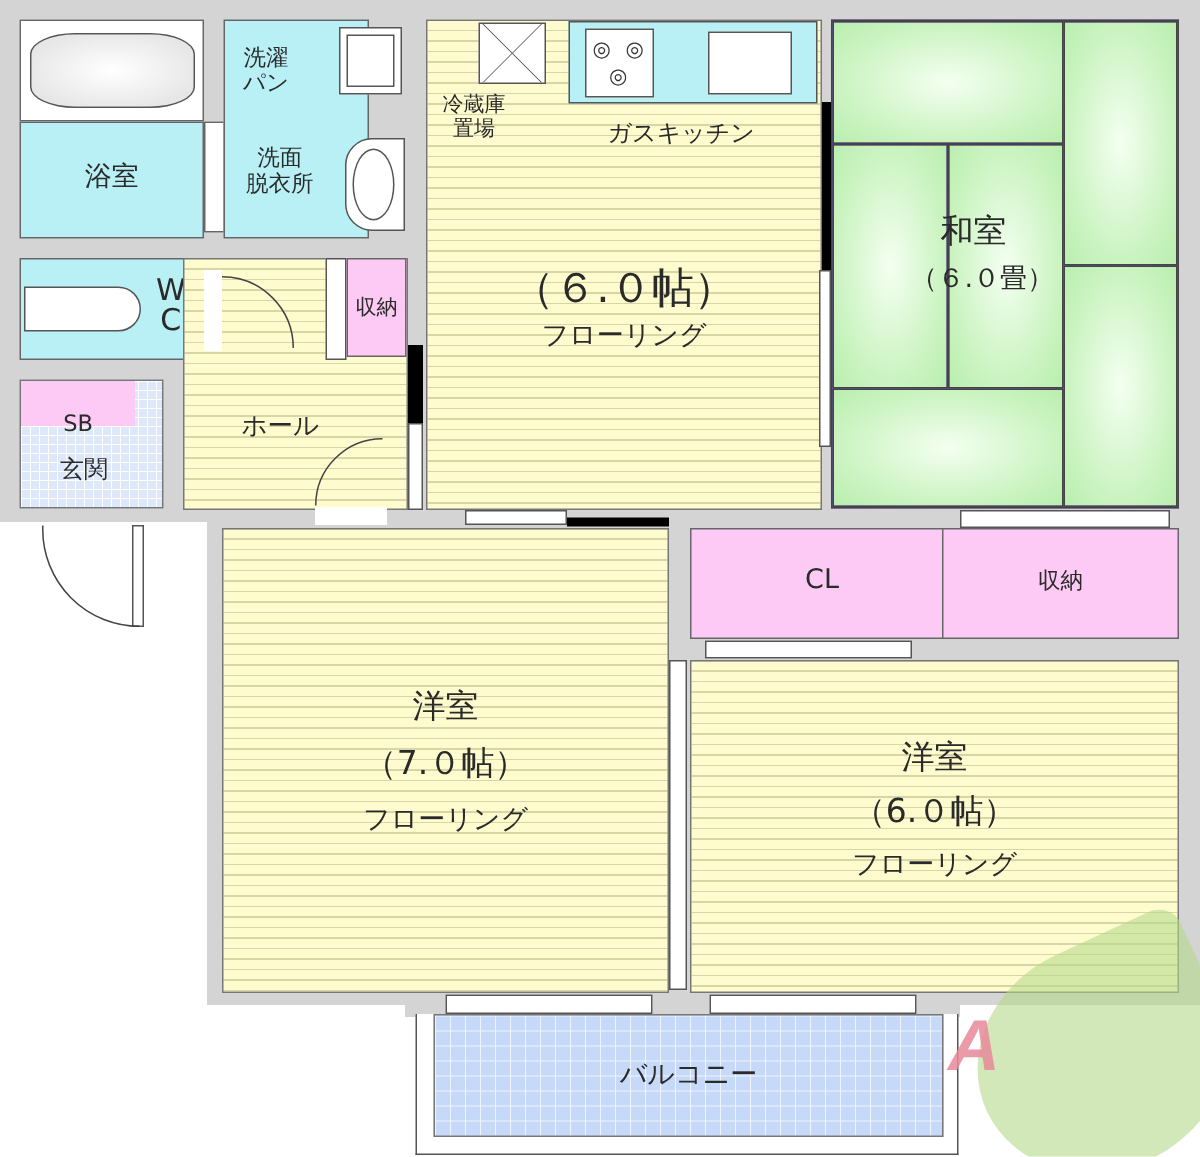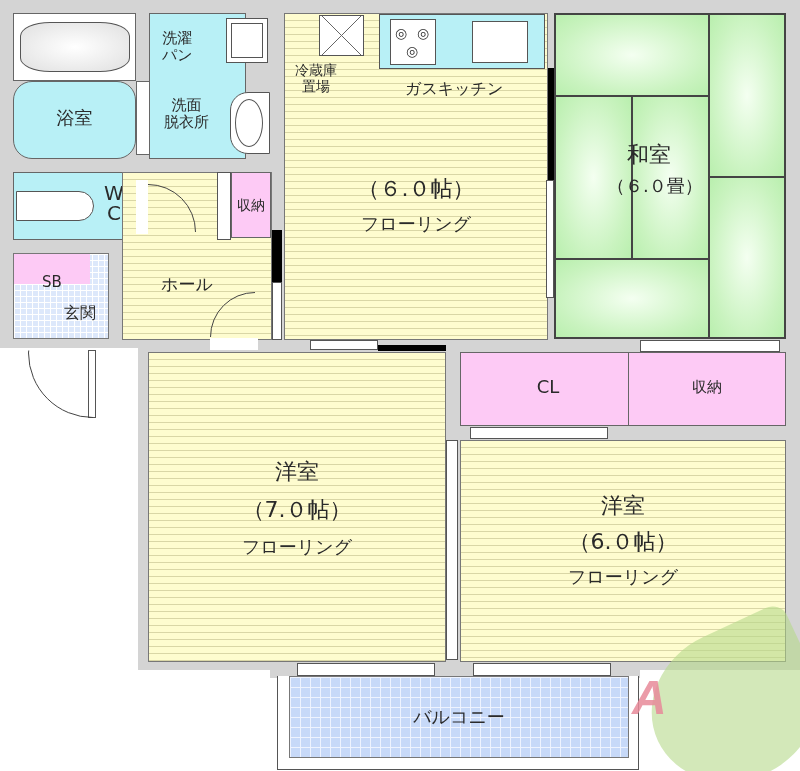--- a/index.html
+++ b/index.html
@@ -20,21 +20,21 @@
 </head>
 <body>
 
 <div class="abs wall" style="left:0;top:0;width:800px;height:348px;"></div>
 <div class="abs wall" style="left:138px;top:340px;width:662px;height:330px;"></div>
 <div class="abs wall" style="left:270px;top:660px;width:370px;height:18px;"></div>
 
 <div class="abs" style="left:13px;top:13px;width:123px;height:68px;background:#fff;border:1px solid #666;">
   <div class="abs" style="left:6px;top:8px;width:110px;height:50px;border:1px solid #555;border-radius:30px/14px;background:radial-gradient(ellipse at center,#fff 0%,#e6e6e6 80%);"></div>
 </div>
-<div class="abs wet" style="left:13px;top:81px;width:123px;height:78px;border-radius:19px;">
+<div class="abs wet" style="left:13px;top:81px;width:123px;height:78px;">
   <span class="label" style="left:0;right:0;top:26px;font-size:18px;">浴室</span>
 </div>
 <div class="abs" style="left:136px;top:81px;width:14px;height:74px;background:#fff;border:1px solid #666;"></div>
 
 <div class="abs wet" style="left:149px;top:13px;width:97px;height:146px;">
   <span class="label" style="left:12px;top:16px;font-size:15px;">
     <span>洗濯</span><br>
     <span>パン</span>
   </span>
   <div class="abs" style="left:76px;top:4px;width:42px;height:45px;background:#fff;border:1px solid #555;">
@@ -65,41 +65,41 @@
 
 <div class="abs" style="left:217px;top:172px;width:14px;height:68px;background:#fff;border:1px solid #555;"></div>
 <div class="abs pink" style="left:231px;top:172px;width:40px;height:66px;">
   <span class="label" style="left:0;right:0;top:24px;font-size:14px;">収納</span>
 </div>
 
 <div class="abs tile" style="left:13px;top:253px;width:96px;height:86px;">
   <div class="abs" style="left:0;top:0;width:76px;height:30px;background:#fdcaf5;">
     <span class="label" style="left:0;right:0;top:6px;font-size:15px;margin-top:14px;">SB</span>
   </div>
-  <span class="label" style="left:26px;top:50px;font-size:16px;padding-left:24px;">玄関</span>
+  <span class="label" style="left:26px;top:50px;font-size:16px;">玄関</span>
 </div>
 <div class="abs" style="left:88px;top:350px;width:8px;height:68px;background:#fff;border:1px solid #555;"></div>
 <div class="door-arc" style="left:28px;top:288px;width:130px;height:130px;border-radius:50%;clip-path:inset(48% 50% 0 0);"></div>
 
 <div class="abs floor" style="left:284px;top:13px;width:264px;height:327px;">
   <div class="abs" style="left:34px;top:1px;width:45px;height:41px;background:#fff;border:1px solid #555;background-image:linear-gradient(45deg,transparent 49%,#666 50%,transparent 51%),linear-gradient(-45deg,transparent 49%,#666 50%,transparent 51%);"></div>
   <span class="label" style="left:10px;top:48px;font-size:14px;">
     <span>冷蔵庫</span><br>
     <span>置場</span>
   </span>
   <div class="abs" style="left:94px;top:0;width:166px;height:55px;background:#b8f0f6;border:1px solid #555;">
     <div class="abs" style="left:10px;top:4px;width:46px;height:46px;background:#fff;border:1px solid #555;font-size:14px;line-height:1;text-align:center;color:#333;">
       <span style="position:absolute;left:4px;top:6px;">◎</span>
         <span style="position:absolute;left:26px;top:6px;">◎</span>
         <span style="position:absolute;left:15px;top:24px;">◎</span>
     </div>
     <div class="abs" style="left:92px;top:6px;width:56px;height:42px;background:#fff;border:1px solid #555;"></div>
   </div>
   <span class="label" style="left:120px;top:66px;font-size:16px;">ガスキッチン</span>
-  <span class="label" style="left:0;right:0;top:162px;font-size:22px;">（６.０帖）</span>
+  <span class="label" style="left:0;right:0;top:162px;font-size:28px;">（６.０帖）</span>
   <span class="label" style="left:0;right:0;top:200px;font-size:18px;">フローリング</span>
 </div>
 <div class="abs win-black" style="left:272px;top:230px;width:10px;height:52px;"></div>
 <div class="abs win" style="left:272px;top:282px;width:10px;height:58px;"></div>
 <div class="abs win-black" style="left:548px;top:68px;width:8px;height:112px;"></div>
 <div class="abs win" style="left:546px;top:180px;width:8px;height:118px;"></div>
 <div class="abs win" style="left:310px;top:340px;width:68px;height:10px;"></div>
 <div class="abs win-black" style="left:378px;top:345px;width:68px;height:6px;"></div>
 <div class="abs" style="left:210px;top:338px;width:48px;height:12px;background:#fff;"></div>
 <div class="door-arc" style="left:210px;top:292px;width:90px;height:90px;border-radius:50%;clip-path:inset(0 50% 50% 0);"></div>

